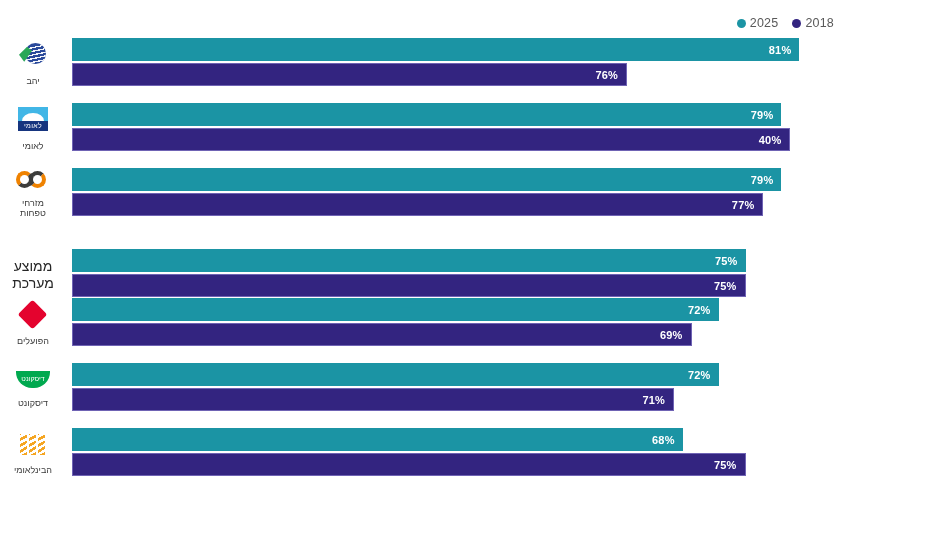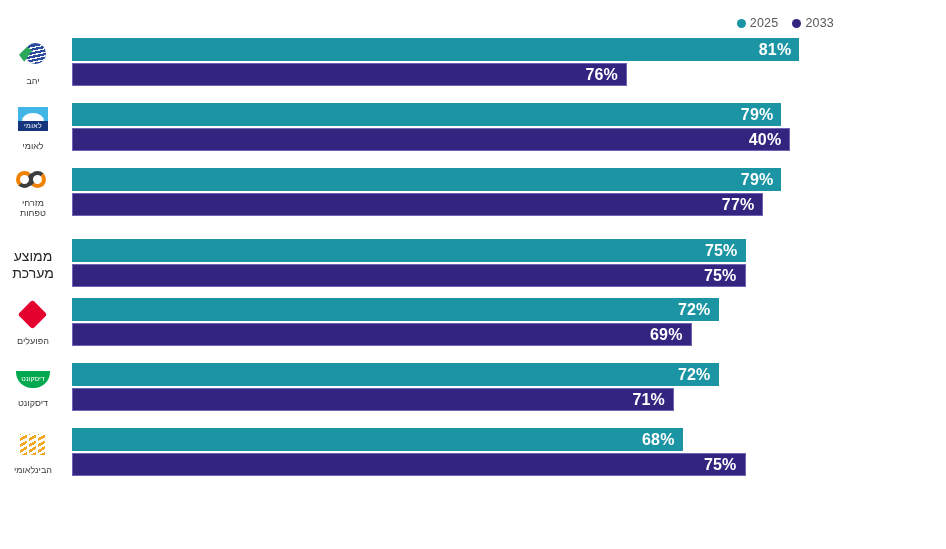--- a/index.html
+++ b/index.html
@@ -115,21 +115,21 @@
   .bar.y2025 {
     top: 0;
     background: #1b94a4;
   }
   .bar.y2024 {
     top: 25px;
     background: #332480;
     border: 1px solid #6f63b4;
   }
   .bar-value {
-    font-size: 16px;
+    font-size: 11px;
     font-weight: bold;
     color: #ffffff;
     padding-right: 8px;
     letter-spacing: 0.2px;
     white-space: nowrap;
   }
 
   
   .logo-yahav {
     width: 28px; height: 26px;
@@ -253,21 +253,21 @@
 
 <div id="chart-root">
 
   <div class="legend">
     <div class="legend-item">
       <span class="legend-dot" style="background:#1b94a4"></span>
       <span class="legend-label">2025</span>
     </div>
     <div class="legend-item">
       <span class="legend-dot" style="background:#332480"></span>
-      <span class="legend-label">2033</span>
+      <span class="legend-label">2018</span>
     </div>
   </div>
 
   <div class="plot" id="plot">
       <div class="group" style="top: 0px;">
         <div class="cat-label">
           <span class="logo logo-yahav">
             <span class="globe"></span>
             <span class="leaf"></span>
           </span>
@@ -310,21 +310,21 @@
         </div>
         <div class="bars">
           <div class="bar y2025" style="width:709.4200000000001px">
             <span class="bar-value">79%</span>
           </div>
           <div class="bar y2024" style="width:691.46px">
             <span class="bar-value">77%</span>
           </div>
         </div>
       </div>
-      <div class="group" style="top: 201px;">
+      <div class="group" style="top: 211px;">
         <div class="cat-label">
           <span class="cat-text big">ממוצע
 מערכת</span>
         </div>
         <div class="bars">
           <div class="bar y2025" style="width:673.5px">
             <span class="bar-value">75%</span>
           </div>
           <div class="bar y2024" style="width:673.5px">
             <span class="bar-value">75%</span>

